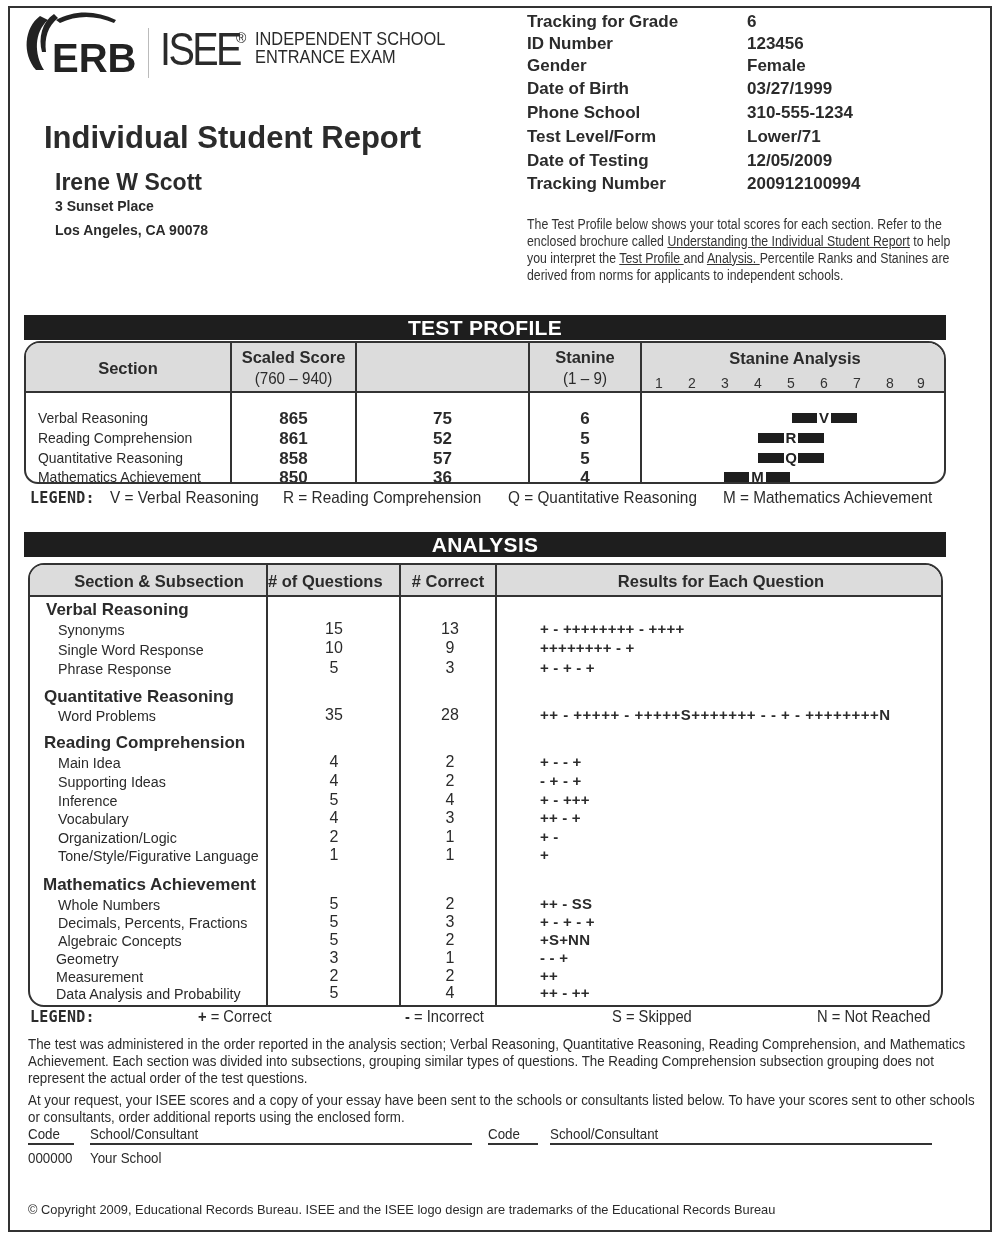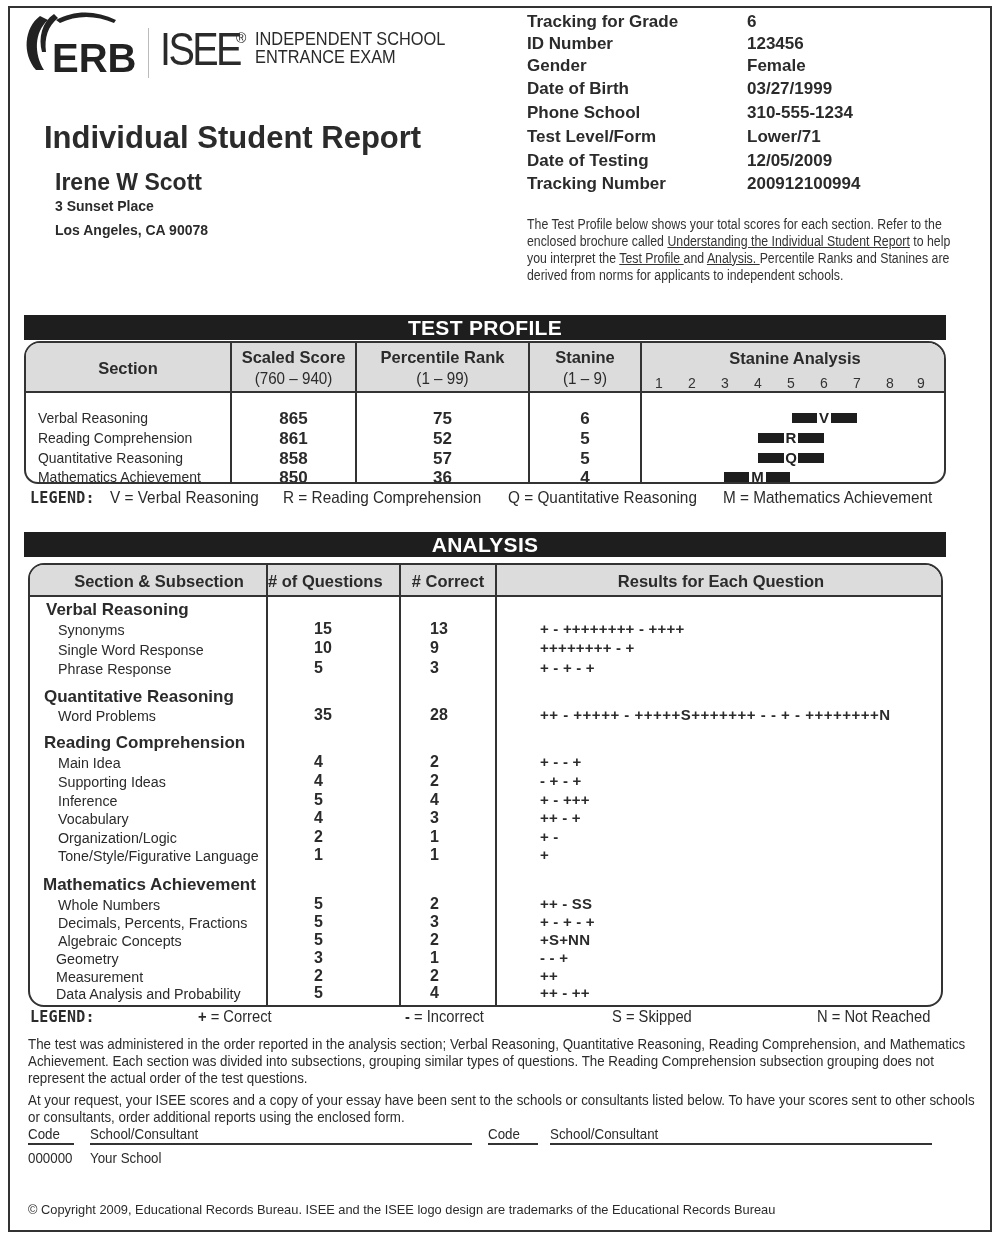--- a/index.html
+++ b/index.html
@@ -45,21 +45,21 @@
 
   .legend1 { left: 22px; top: 488px; font-size: 16.5px; color: #2b2b2b; white-space: nowrap; }
   .legend-key { font-weight: 700; font-family: "DejaVu Sans Mono", monospace; font-size: 15px; letter-spacing: 0.2px; margin-top: 45px; }
 
   
   .analysis { left: 20px; top: 557px; width: 916px; height: 444px; border: 2px solid #333; border-radius: 16px 18px 16px 16px; overflow: hidden; }
   .an-head { position: absolute; left: 0; top: 0; width: 100%; height: 32px; background: #dcdcdc; border-bottom: 2px solid #333; }
   .ah-cell { position: absolute; top: 0; height: 32px; line-height: 32px; text-align: center; font-weight: 700; font-size: 16.5px; color: #2b2b2b; white-space: nowrap; }
   .an-sec { position: absolute; font-weight: 700; font-size: 17px; color: #2b2b2b; white-space: nowrap; }
   .an-sub { position: absolute; font-size: 15.5px; color: #2b2b2b; white-space: nowrap; transform: scaleX(0.92); transform-origin: left top; }
-  .an-num { position: absolute; width: 40px; text-align: left; font-weight: 700; font-size: 16px; color: #2b2b2b; }
+  .an-num { position: absolute; width: 40px; text-align: center; font-weight: 400; font-size: 16px; color: #2b2b2b; }
   .an-res { position: absolute; left: 510px; font-weight: 700; font-size: 15px; color: #2b2b2b; white-space: pre; letter-spacing: 0.2px; }
 
   .legend2 { top: 1008px; font-size: 16px; color: #2b2b2b; white-space: nowrap; }
   .para { left: 20px; width: 955px; font-size: 14.5px; line-height: 17px; color: #2b2b2b; transform: scaleX(0.92); transform-origin: left top; width: 1040px; }
 
   .sc-head { top: 1126px; font-size: 14.5px; color: #2b2b2b; border-bottom: 2px solid #333; height: 19px; white-space: nowrap; }
   .sc-val { top: 1150px; font-size: 14.5px; color: #2b2b2b; transform: scaleX(0.92); transform-origin: left top; white-space: nowrap; }
   .copyright { left: 20px; top: 1194px; font-size: 13.5px; color: #2b2b2b; white-space: nowrap; }
 </style>
 </head>
@@ -132,24 +132,20 @@
   <div class="vline" style="left:502px"></div>
   <div class="vline" style="left:614px"></div>
 
   <div class="ph-cell" style="left:0; width:204px">
       <span>Section</span>
     </div>
   <div class="ph-cell" style="left:206px; width:123px">
       <span>Scaled Score</span>
       <span class="ph-sub">(760 – 940)</span>
     </div>
-  <div class="ph-cell" style="left:331px; width:171px">
-      <span>Percentile Rank</span>
-      <span class="ph-sub">(1 – 99)</span>
-    </div>
   <div class="ph-cell" style="left:504px; width:110px">
       <span>Stanine</span>
       <span class="ph-sub">(1 – 9)</span>
     </div>
   <div class="ph-cell" style="left:616px; width:306px; justify-content:flex-start; padding-top:5px">
       <span>Stanine Analysis</span>
     </div>
 
   <div class="stanine-ticks" style="left:0">
     <span class="tick" style="left:627px">1</span>

